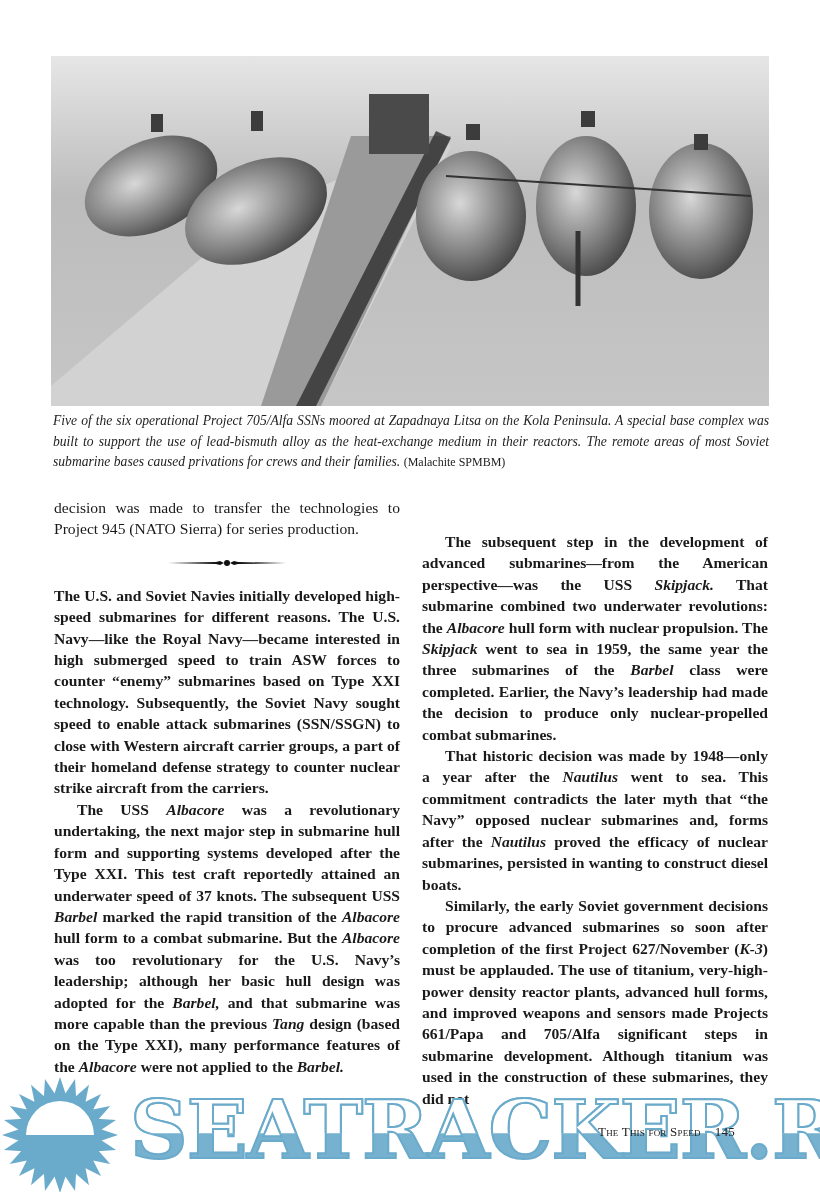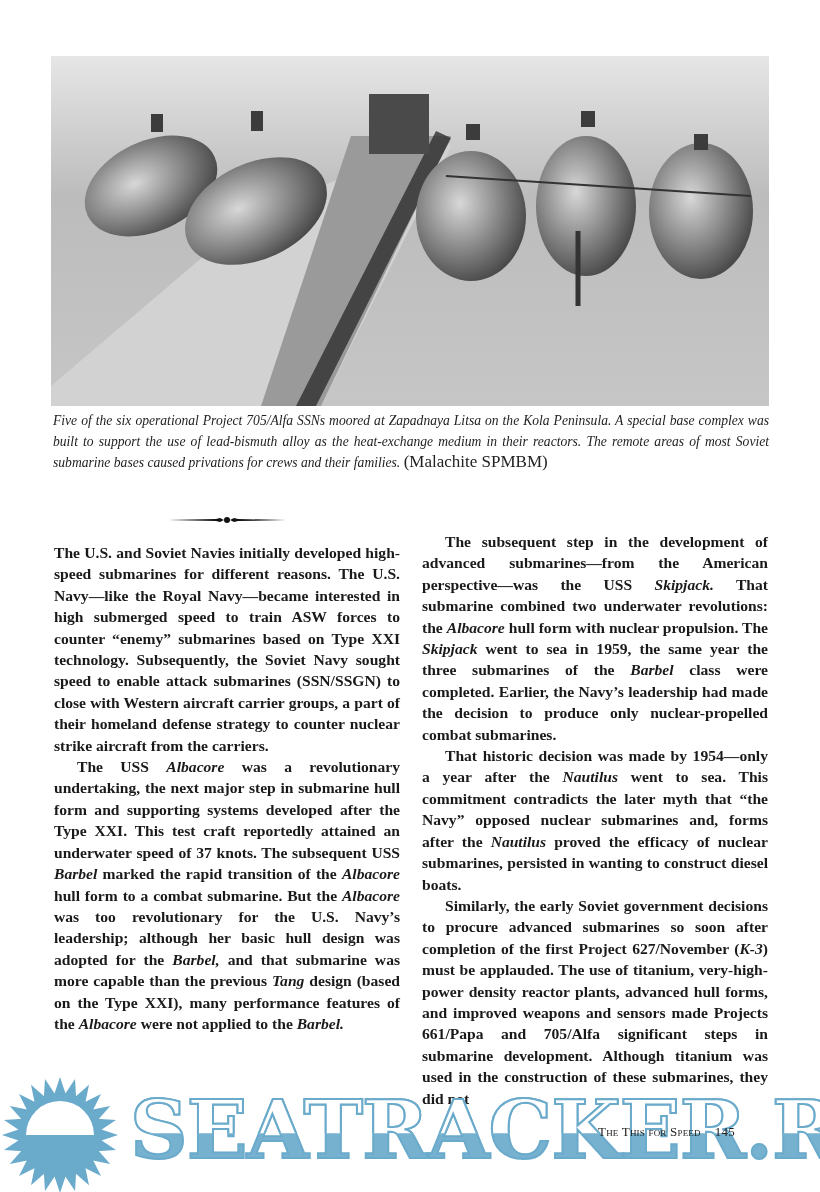--- a/index.html
+++ b/index.html
@@ -4,21 +4,21 @@
 <style>
   html, body { margin: 0; padding: 0; background: #ffffff; }
   body { width: 820px; height: 1192px; position: relative; overflow: hidden;
          font-family: "Liberation Serif", "DejaVu Serif", serif; color: #1a1a1a; }
   .photo { position: absolute; left: 51px; top: 56px; width: 718px; height: 350px;
            background: linear-gradient(180deg, #d9d9d9 0%, #bdbdbd 30%, #a9a9a9 60%, #c8c8c8 100%);
            overflow: hidden; }
   .photo svg { display: block; width: 100%; height: 100%; }
   .caption { position: absolute; left: 53px; top: 411px; width: 716px;
              font-style: italic; font-size: 13.6px; line-height: 20.5px; text-align: justify; color: #222; }
-  .caption .credit { font-style: normal; font-size: 17px; }
+  .caption .credit { font-style: normal; font-size: 12px; }
   .col { position: absolute; top: 497px; width: 346px; font-size: 15.6px; line-height: 21.4px;
          text-align: justify; }
   .col.left { left: 54px; }
   .col.right { left: 422px; margin-top: 34px; }
   .col p { margin: 0; }
   .col p.indent { text-indent: 23px; }
   .bold { font-weight: bold; }
   .divider { display: block; margin: 18px auto 17px; width: 118px; height: 10px; }
   .watermark { position: absolute; left: 0; top: 1075px; width: 820px; height: 117px; pointer-events: none; }
   .wm-text { position: absolute; left: 130px; top: 1090px; font-family: "DejaVu Serif", serif;
@@ -69,32 +69,33 @@
     <line x1="395" y1="120" x2="700" y2="140" stroke="#333" stroke-width="2"></line>
   </svg>
 </div>
 
 <div class="caption">
   <span>Five of the six operational Project 705/Alfa SSNs moored at Zapadnaya Litsa on the Kola Peninsula. A special base complex was built to support the use of lead-bismuth alloy as the heat-exchange medium in their reactors. The remote areas of most Soviet submarine bases caused privations for crews and their families.</span>
   <span class="credit">(Malachite SPMBM)</span>
 </div>
 
 <div class="col left">
+  <p>decision was made to transfer the technologies to Project 945 (NATO Sierra) for series production.</p>
   <svg class="divider" viewBox="0 0 118 10">
     <path d="M0,5 L48,4 L52,3 L56,5 L52,7 L48,6 Z" fill="#111"></path>
     <circle cx="59" cy="5" r="3" fill="#111"></circle>
     <path d="M118,5 L70,4 L66,3 L62,5 L66,7 L70,6 Z" fill="#111"></path>
   </svg>
   <p class="bold">The U.S. and Soviet Navies initially developed high-speed submarines for different reasons. The U.S. Navy—like the Royal Navy—became interested in high submerged speed to train ASW forces to counter “enemy” submarines based on Type XXI technology. Subsequently, the Soviet Navy sought speed to enable attack submarines (SSN/SSGN) to close with Western aircraft carrier groups, a part of their homeland defense strategy to counter nuclear strike aircraft from the carriers.</p>
   <p class="bold indent"><span>The USS </span><i>Albacore</i><span> was a revolutionary undertaking, the next major step in submarine hull form and supporting systems developed after the Type XXI. This test craft reportedly attained an underwater speed of 37 knots. The subsequent USS </span><i>Barbel</i><span> marked the rapid transition of the </span><i>Albacore</i><span> hull form to a combat submarine. But the </span><i>Albacore</i><span> was too revolutionary for the U.S. Navy’s leadership; although her basic hull design was adopted for the </span><i>Barbel,</i><span> and that submarine was more capable than the previous </span><i>Tang</i><span> design (based on the Type XXI), many performance features of the </span><i>Albacore</i><span> were not applied to the </span><i>Barbel.</i></p>
 </div>
 
 <div class="col right bold">
   <p class="indent"><span>The subsequent step in the development of advanced submarines—from the American perspective—was the USS </span><i>Skipjack.</i><span> That submarine combined two underwater revolutions: the </span><i>Albacore</i><span> hull form with nuclear propulsion. The </span><i>Skipjack</i><span> went to sea in 1959, the same year the three submarines of the </span><i>Barbel</i><span> class were completed. Earlier, the Navy’s leadership had made the decision to produce only nuclear-propelled combat submarines.</span></p>
-  <p class="indent"><span>That historic decision was made by 1954—only a year after the </span><i>Nautilus</i><span> went to sea. This commitment contradicts the later myth that “the Navy” opposed nuclear submarines and, forms after the </span><i>Nautilus</i><span> proved the efficacy of nuclear submarines, persisted in wanting to construct diesel boats.</span></p>
+  <p class="indent"><span>That historic decision was made by 1948—only a year after the </span><i>Nautilus</i><span> went to sea. This commitment contradicts the later myth that “the Navy” opposed nuclear submarines and, forms after the </span><i>Nautilus</i><span> proved the efficacy of nuclear submarines, persisted in wanting to construct diesel boats.</span></p>
   <p class="indent"><span>Similarly, the early Soviet government decisions to procure advanced submarines so soon after completion of the first Project 627/November (</span><i>K-3</i><span>) must be applauded. The use of titanium, very-high-power density reactor plants, advanced hull forms, and improved weapons and sensors made Projects 661/Papa and 705/Alfa significant steps in submarine development. Although titanium was used in the construction of these submarines, they did not</span></p>
 </div>
 
 <svg class="watermark" viewBox="0 0 820 117">
   <g transform="translate(60,60)">
     <g fill="#6aaacb">
       <polygon points="0,-58 6,-40 -6,-40"></polygon>
       <polygon points="0,58 6,40 -6,40"></polygon>
       <polygon points="-58,0 -40,6 -40,-6"></polygon>
       <polygon points="58,0 40,6 40,-6"></polygon>

